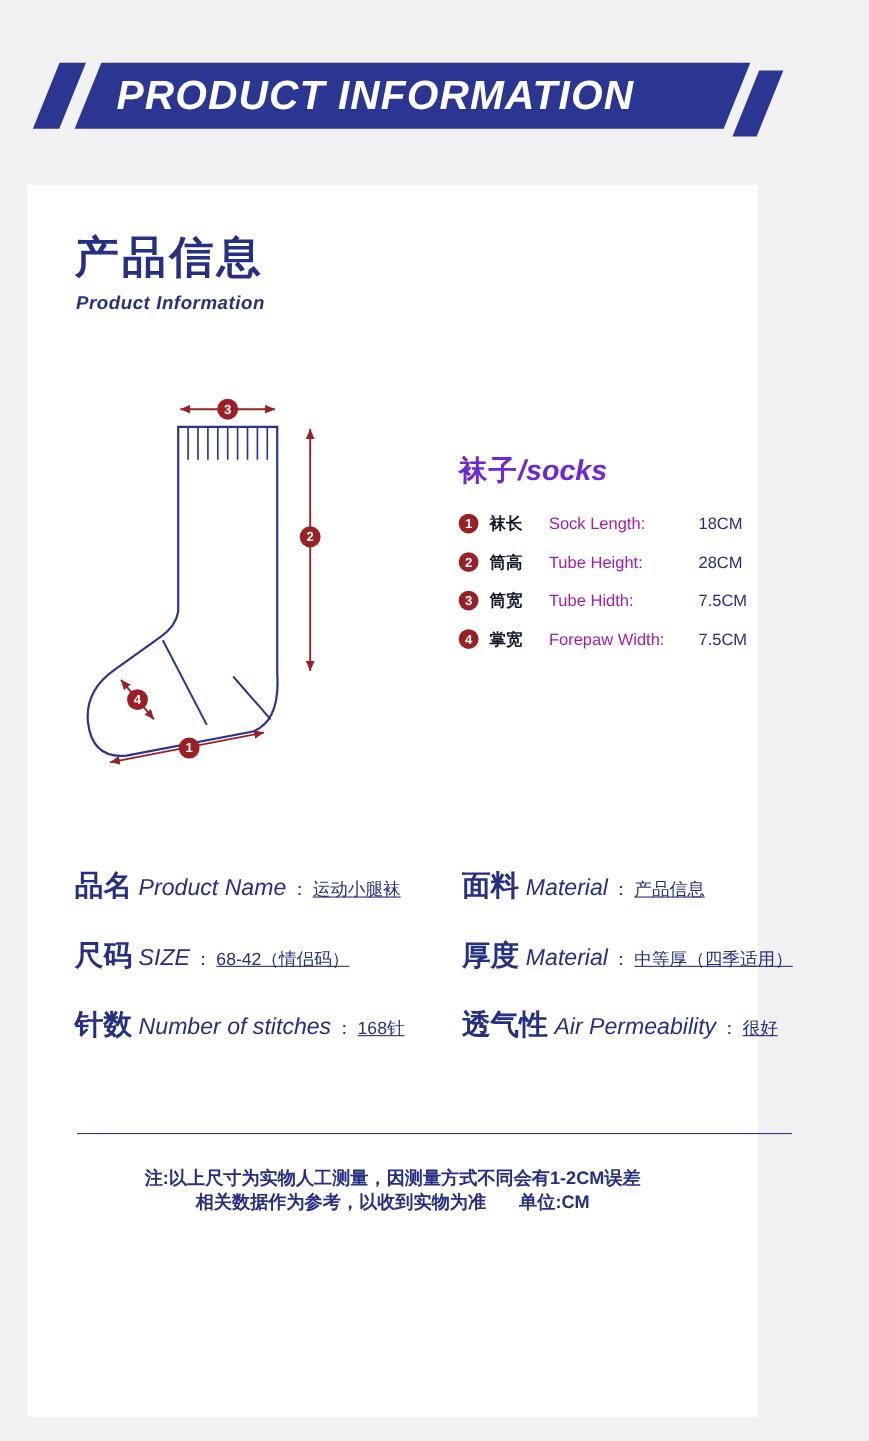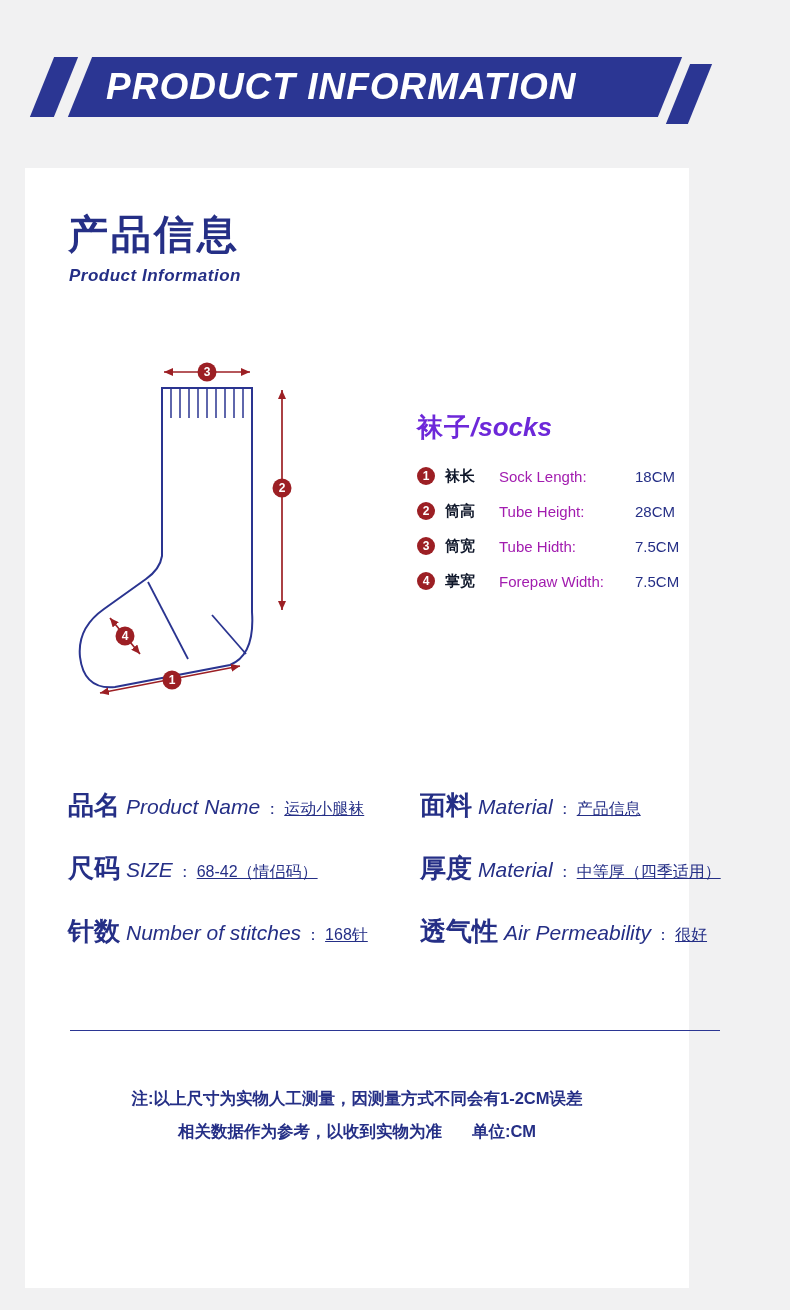--- a/index.html
+++ b/index.html
@@ -66,23 +66,23 @@
     display:grid; grid-template-columns:352px 1fr; row-gap:30px;
   }
   .spec-row { white-space:nowrap; color:#252f86; height:33px; display:flex; align-items:baseline; }
   .s-cn  { font-size:26px; font-weight:700; margin-right:6px; }
   .s-en  { font-size:21px; font-weight:400; font-style:italic; }
   .s-sep { font-size:16px; margin:0 4px; }
   .s-val { font-size:16px;text-decoration:underline; }
 
   
   .divider { position:absolute; left:45px; top:862px; width:650px; height:1px; background:#2b3693; }
-  .notes { position:absolute; left:0; right:0; top:920px; text-align:center; color:#252f86; }
+  .notes { position:absolute; left:0; right:0; top:892px; text-align:center; color:#252f86; }
   .note1 { font-size:16.5px; font-weight:700; }
-  .note2 { font-size:16.5px; font-weight:700; margin-top:11px; }
+  .note2 { font-size:16.5px; font-weight:700; margin-top:0; }
   .unit  { margin-left:30px; }
 </style>
 </head>
 <body>
 
 <div class="page">
 
   <div>
     <div class="accent accent-left"></div>
     <div class="banner-main">

